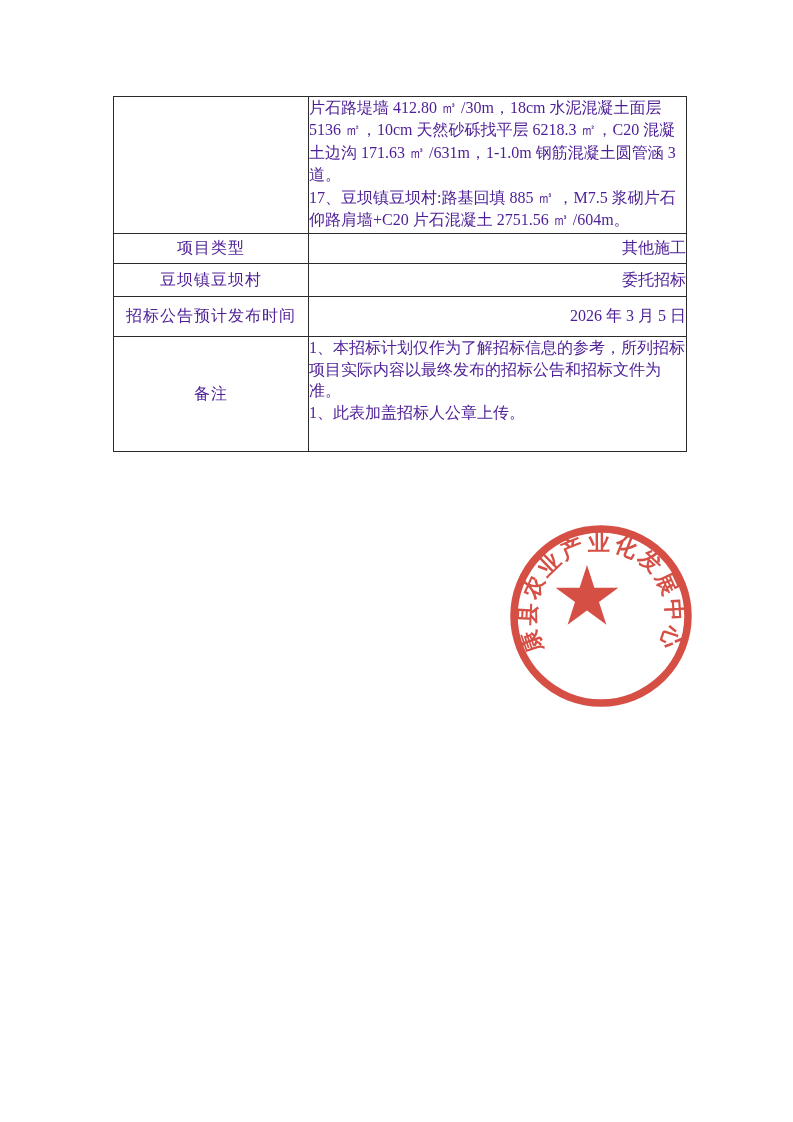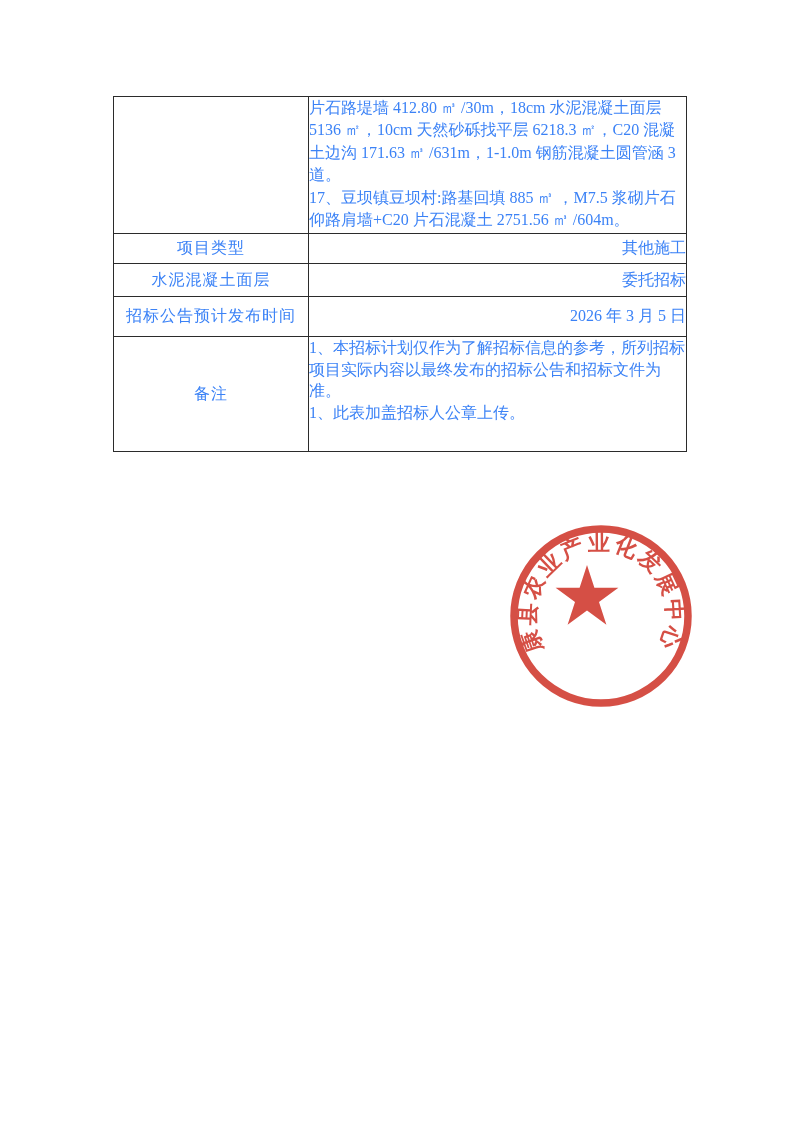--- a/index.html
+++ b/index.html
@@ -3,21 +3,21 @@
 <meta charset="utf-8">
 <style>
   * { box-sizing: border-box; }
   html, body { margin: 0; padding: 0; background: #ffffff; }
   .page {
     position: relative;
     width: 793px;
     height: 1122px;
     background: #ffffff;
     font-family: "Liberation Serif", "DejaVu Serif", serif;
-    color: #3b82f6;
+    color: #4c1d95;
     overflow: hidden;
   }
   table.doc-table {
     position: absolute;
     left: 113px;
     top: 96px;
     width: 573px;
     border-collapse: collapse;
     table-layout: fixed;
   }
@@ -89,21 +89,21 @@
         <td class="text-cell">
           <div>片石路堤墙 412.80 ㎥ /30m，18cm 水泥混凝土面层 5136 ㎡，10cm 天然砂砾找平层 6218.3 ㎡，C20 混凝土边沟 171.63 ㎥ /631m，1-1.0m 钢筋混凝土圆管涵 3 道。</div>
           <div>17、豆坝镇豆坝村:路基回填 885 ㎥ ，M7.5 浆砌片石仰路肩墙+C20 片石混凝土 2751.56 ㎥ /604m。</div>
         </td>
       </tr>
       <tr style="height:30px">
         <td class="label-cell">项目类型</td>
         <td class="value-cell">其他施工</td>
       </tr>
       <tr style="height:33px">
-        <td class="label-cell">水泥混凝土面层</td>
+        <td class="label-cell">豆坝镇豆坝村</td>
         <td class="value-cell">委托招标</td>
       </tr>
       <tr style="height:40px">
         <td class="label-cell">招标公告预计发布时间</td>
         <td class="value-cell">2026 年 3 月 5 日</td>
       </tr>
       <tr style="height:115px">
         <td class="label-cell">备注</td>
         <td class="remark-cell">
           <div>1、本招标计划仅作为了解招标信息的参考，所列招标项目实际内容以最终发布的招标公告和招标文件为准。</div>

